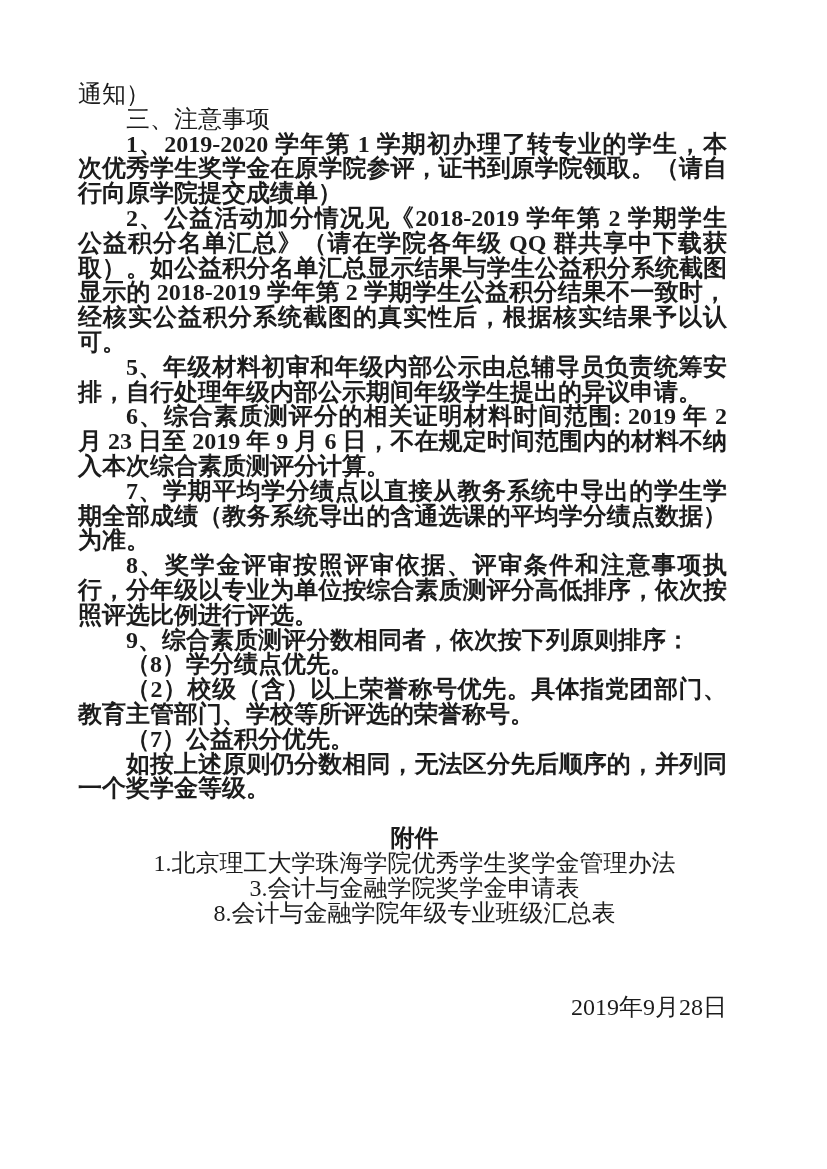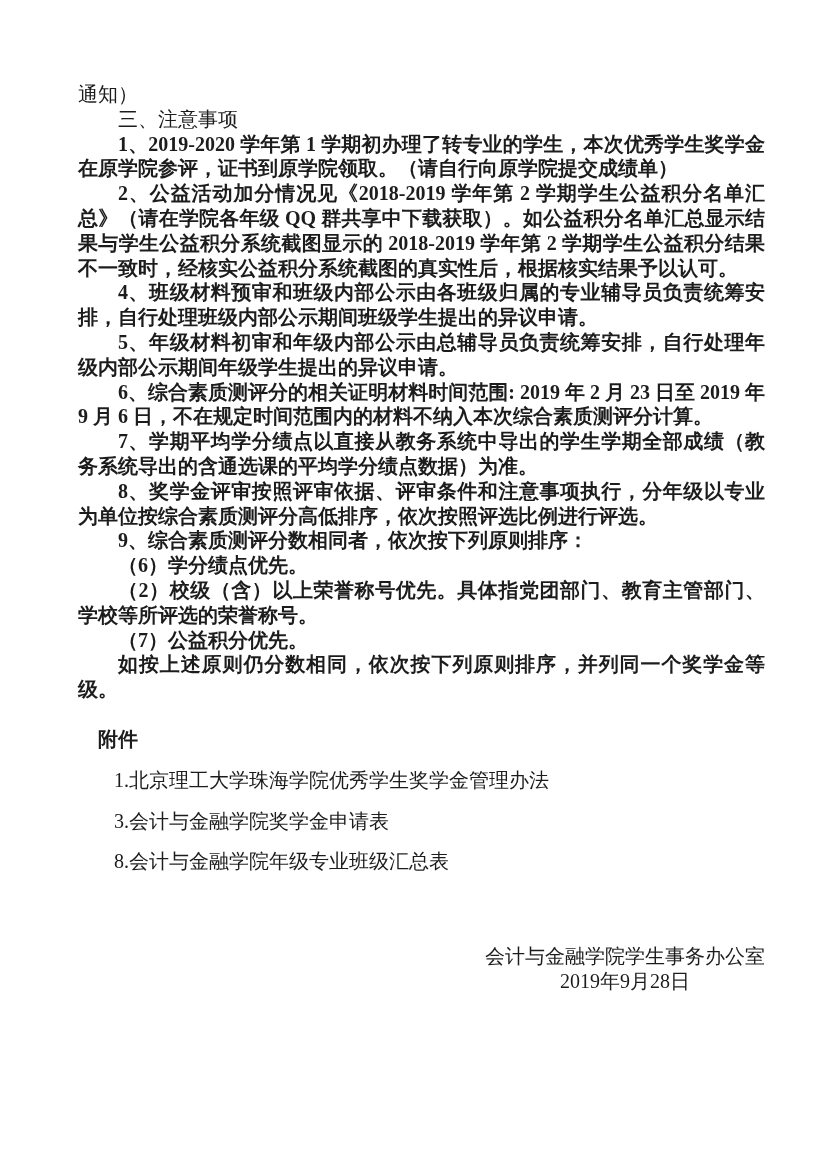--- a/index.html
+++ b/index.html
@@ -7,23 +7,23 @@
     padding: 0;
     background: #ffffff;
   }
   .page {
     position: relative;
     width: 827px;
     height: 1169px;
     margin: 0;
     background: #ffffff;
     box-sizing: border-box;
-    padding: 82px 62px 0 78px;
+    padding: 82px 100px 0 78px;
     font-family: "Liberation Serif", "DejaVu Serif", serif;
-    font-size: 20px;
+    font-size: 24px;
     line-height: 24.8px;
     color: #1c1c1c;
     overflow: hidden;
   }
   .cont {
     margin: 0;
     text-align: justify;
   }
   .para {
     margin: 0;
@@ -33,65 +33,64 @@
   }
   .heading {
     margin: 0;
     text-indent: 2em;
     font-family: "Liberation Sans", "DejaVu Sans", sans-serif;
     font-weight: 400;
   }
   .attachments {
     margin-top: 25px;
     padding-left: 1em;
+    text-align: center;
   }
   .att-heading {
     margin: 0;
     font-family: "Liberation Sans", "DejaVu Sans", sans-serif;
     font-weight: 700;
   }
   .att-item {
-    margin: 16px;
+    margin: 0;
   }
   .signature {
     width: fit-content;
     margin: 70px 0 0 auto;
     text-align: center;
   }
   .signature p {
     margin: 0;
   }
 </style>
 </head>
 <body>
 
 <div class="page">
 
   <div>
     <p class="cont">通知）</p>
     <p class="heading">三、注意事项</p>
     <p class="para">1、2019-2020 学年第 1 学期初办理了转专业的学生，本次优秀学生奖学金在原学院参评，证书到原学院领取。（请自行向原学院提交成绩单）</p>
     <p class="para">2、公益活动加分情况见《2018-2019 学年第 2 学期学生公益积分名单汇总》（请在学院各年级 QQ 群共享中下载获取）。如公益积分名单汇总显示结果与学生公益积分系统截图显示的 2018-2019 学年第 2 学期学生公益积分结果不一致时，经核实公益积分系统截图的真实性后，根据核实结果予以认可。</p>
-    <p class="para">4、班级材料预审和班级内部公示由各班级归属的专业辅导员负责统筹安排，自行处理班级内部公示期间班级学生提出的异议申请。</p>
     <p class="para">5、年级材料初审和年级内部公示由总辅导员负责统筹安排，自行处理年级内部公示期间年级学生提出的异议申请。</p>
     <p class="para">6、综合素质测评分的相关证明材料时间范围: 2019 年 2 月 23 日至 2019 年 9 月 6 日，不在规定时间范围内的材料不纳入本次综合素质测评分计算。</p>
     <p class="para">7、学期平均学分绩点以直接从教务系统中导出的学生学期全部成绩（教务系统导出的含通选课的平均学分绩点数据）为准。</p>
     <p class="para">8、奖学金评审按照评审依据、评审条件和注意事项执行，分年级以专业为单位按综合素质测评分高低排序，依次按照评选比例进行评选。</p>
     <p class="para">9、综合素质测评分数相同者，依次按下列原则排序：</p>
-    <p class="para">（6）学分绩点优先。</p>
+    <p class="para">（8）学分绩点优先。</p>
     <p class="para">（2）校级（含）以上荣誉称号优先。具体指党团部门、教育主管部门、学校等所评选的荣誉称号。</p>
     <p class="para">（7）公益积分优先。</p>
-    <p class="para">如按上述原则仍分数相同，依次按下列原则排序，并列同一个奖学金等级。</p>
+    <p class="para">如按上述原则仍分数相同，无法区分先后顺序的，并列同一个奖学金等级。</p>
   </div>
 
   <div class="attachments">
     <p class="att-heading">附件</p>
     <p class="att-item">1.北京理工大学珠海学院优秀学生奖学金管理办法</p>
     <p class="att-item">3.会计与金融学院奖学金申请表</p>
     <p class="att-item">8.会计与金融学院年级专业班级汇总表</p>
   </div>
 
   <div class="signature">
-    <p>会计与金融学院学生事务办公室</p>
     <p>2019年9月28日</p>
   </div>
 
 </div>
 
 </body></html>

